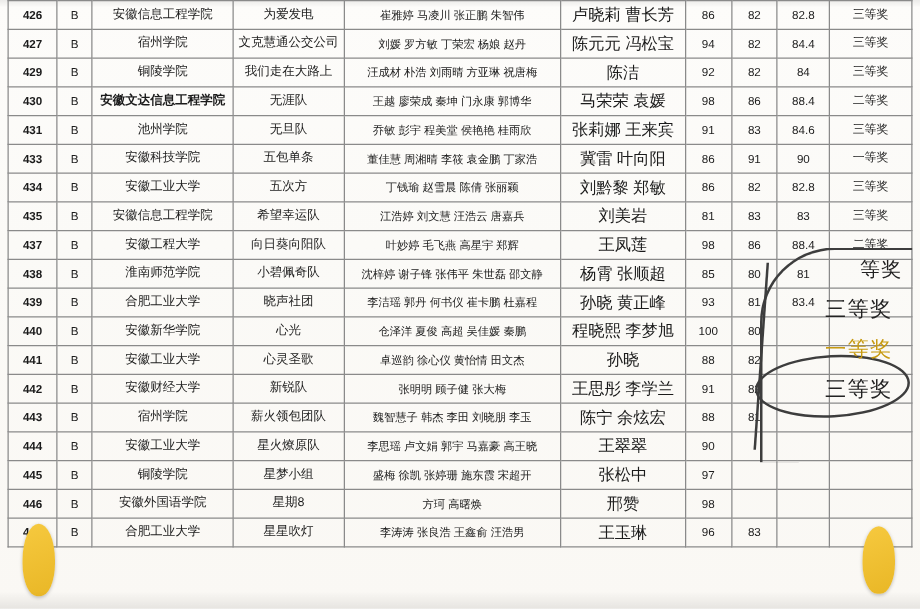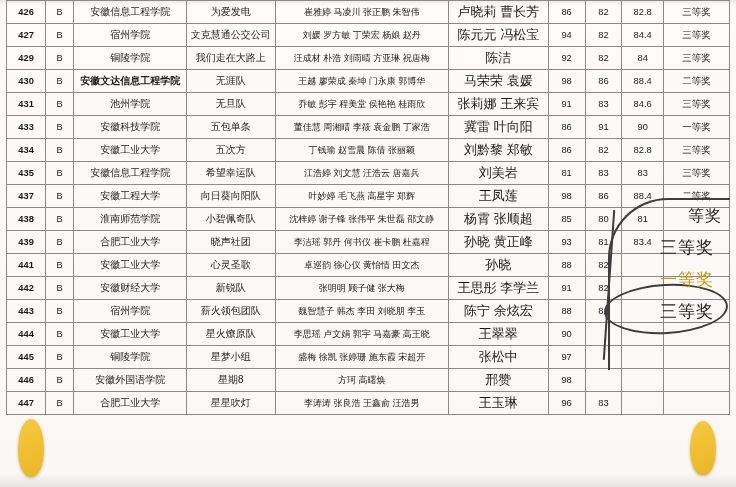--- a/index.html
+++ b/index.html
@@ -251,20 +251,32 @@
       <td class="c-school">合肥工业大学</td>
       <td class="c-team">晓声社团</td>
       <td class="c-members">李洁瑶 郭丹 何书仪 崔卡鹏 杜嘉程</td>
       <td class="c-teacher">孙晓 黄正峰</td>
       <td class="c-s1">93</td>
       <td class="c-s2">81</td>
       <td class="c-s3">83.4</td>
       <td class="c-award"></td>
     </tr>
 
+    <tr>
+      <td class="c-no">440</td>
+      <td class="c-grp">B</td>
+      <td class="c-school">安徽新华学院</td>
+      <td class="c-team">心光</td>
+      <td class="c-members">仓泽洋 夏俊 高超 吴佳媛 秦鹏</td>
+      <td class="c-teacher">程晓熙 李梦旭</td>
+      <td class="c-s1">100</td>
+      <td class="c-s2">80</td>
+      <td class="c-s3"></td>
+      <td class="c-award"></td>
+    </tr>
 
     <tr>
       <td class="c-no">441</td>
       <td class="c-grp">B</td>
       <td class="c-school">安徽工业大学</td>
       <td class="c-team">心灵圣歌</td>
       <td class="c-members">卓巡韵 徐心仪 黄怡情 田文杰</td>
       <td class="c-teacher">孙晓</td>
       <td class="c-s1">88</td>
       <td class="c-s2">82</td>

